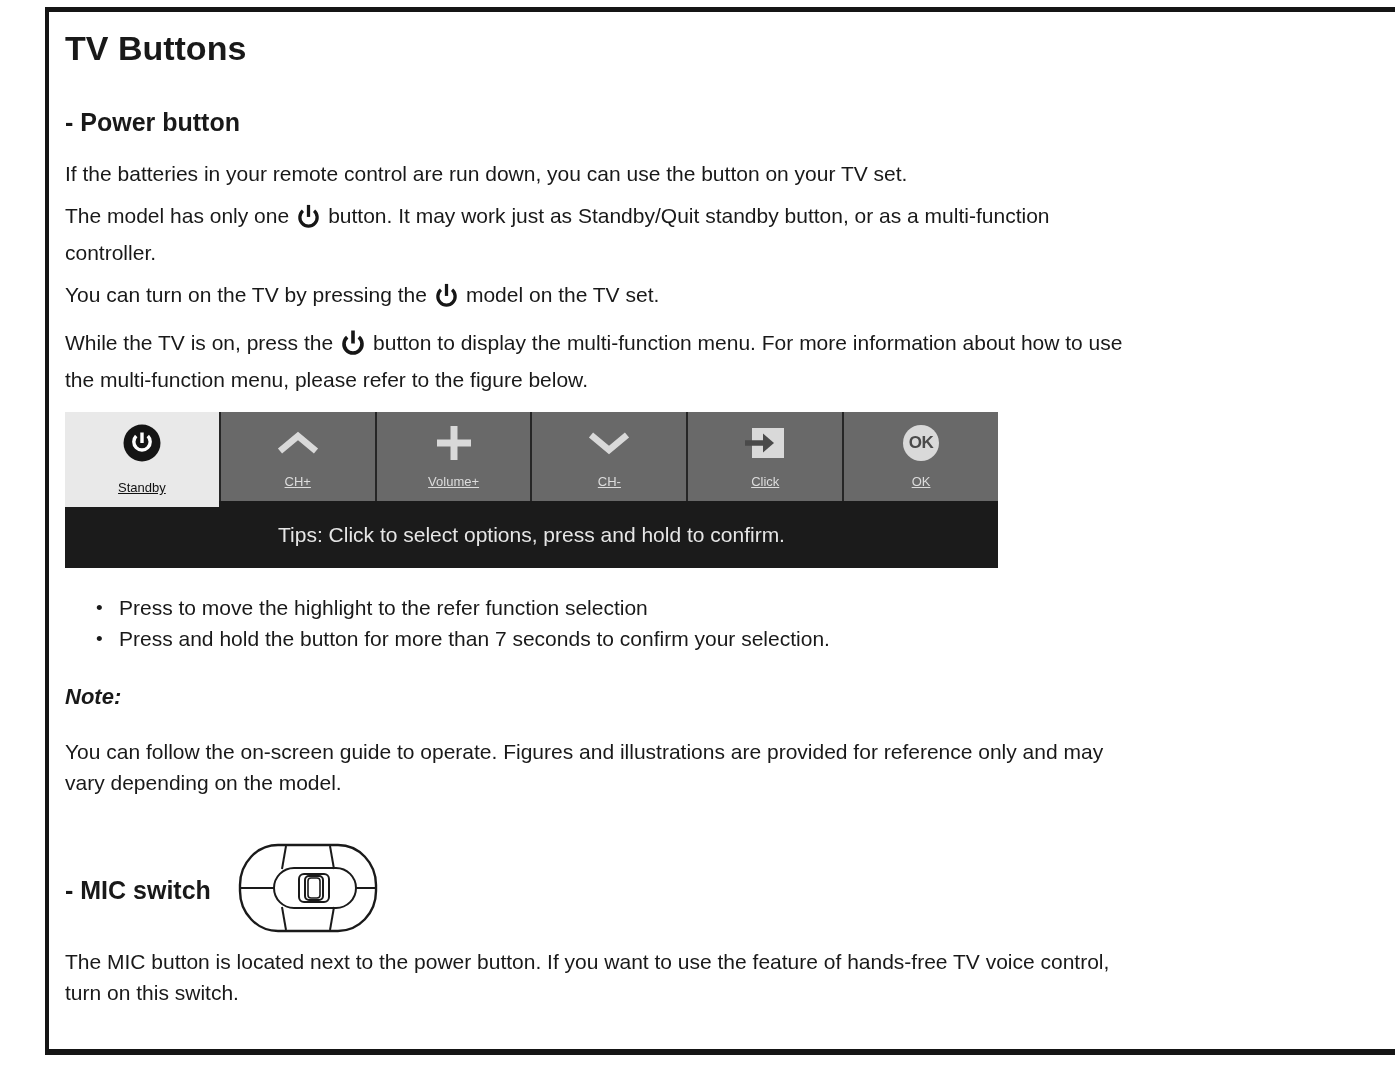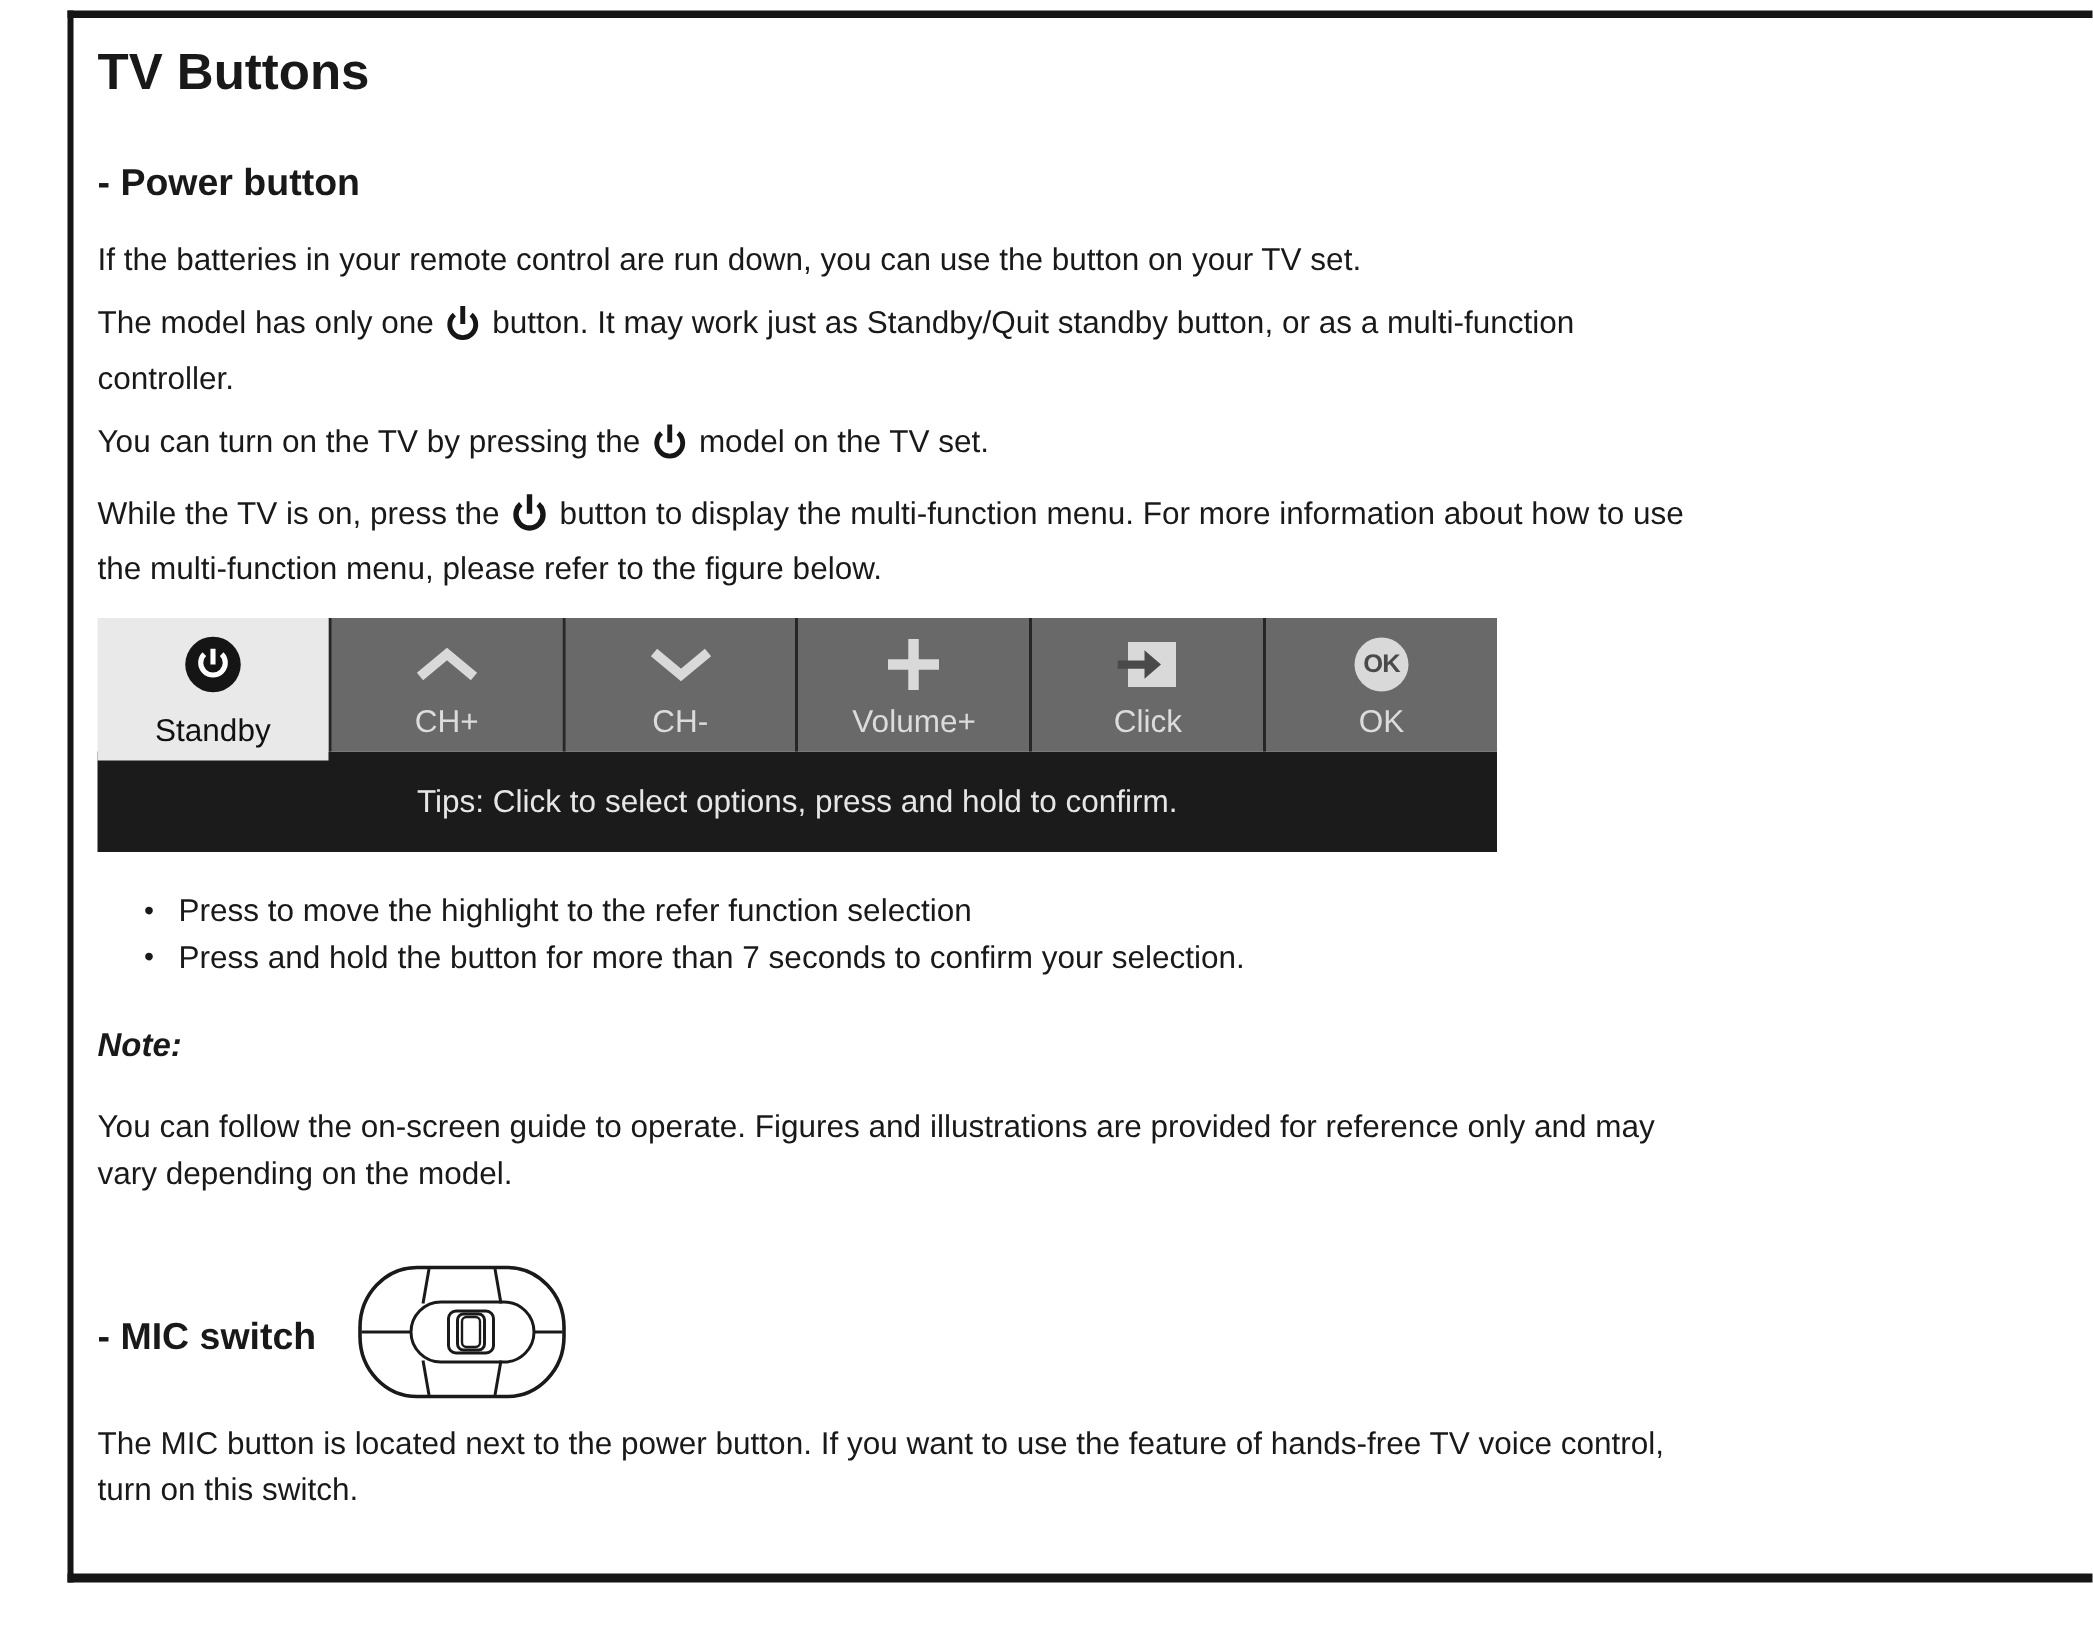--- a/index.html
+++ b/index.html
@@ -29,21 +29,21 @@
   .menu-cell {
     flex:1 0 0; height:89px; background:#696969; color:#dcdcdc;
     display:flex; flex-direction:column; align-items:center; justify-content:space-between;
     padding:10px 16px 7px; box-sizing:border-box;
   }
   .menu-cell + .menu-cell { border-left:2px solid #262626; }
   .menu-cell.selected {
     background:#e9e9e9; color:#111111; height:95px; position:relative; z-index:1;
   }
   .cell-iconbox { height:42px; display:flex; align-items:center; justify-content:center; }
-  .cell-label { font-size:21px; line-height:24px; }
+  .cell-label { font-size:13px; line-height:24px;text-decoration:underline; }
   .ok-badge {
     width:36px; height:36px; border-radius:50%; background:#d9d9d9;
     display:flex; align-items:center; justify-content:center;
     color:#4a4a4a; font-size:17px; font-weight:bold; letter-spacing:-0.5px;
   }
   .tips-bar {
     height:67px; background:#1b1b1b; color:#e6e6e6; font-size:21px;
     display:flex; align-items:center; justify-content:center;text-align:right;
   }
 
@@ -117,35 +117,35 @@
           <div class="cell-iconbox">
             <svg width="46" height="24" viewBox="0 0 46 24">
                 <polyline points="5,20 23,5 41,20" fill="none" stroke="#d9d9d9" stroke-width="6.5"></polyline>
               </svg>
           </div>
           <div class="cell-label">CH+</div>
         </div>
 
         <div class="menu-cell">
           <div class="cell-iconbox">
-            <svg width="46" height="24" viewBox="0 0 46 24">
-                <polyline points="5,4 23,19 41,4" fill="none" stroke="#d9d9d9" stroke-width="6.5"></polyline>
-              </svg>
-          </div>
-          <div class="cell-label">CH-</div>
-        </div>
-
-        <div class="menu-cell">
-          <div class="cell-iconbox">
             <svg width="40" height="40" viewBox="0 0 40 40">
                 <line x1="20" y1="3" x2="20" y2="37" stroke="#d9d9d9" stroke-width="7"></line>
                 <line x1="3" y1="20" x2="37" y2="20" stroke="#d9d9d9" stroke-width="7"></line>
               </svg>
           </div>
           <div class="cell-label">Volume+</div>
+        </div>
+
+        <div class="menu-cell">
+          <div class="cell-iconbox">
+            <svg width="46" height="24" viewBox="0 0 46 24">
+                <polyline points="5,4 23,19 41,4" fill="none" stroke="#d9d9d9" stroke-width="6.5"></polyline>
+              </svg>
+          </div>
+          <div class="cell-label">CH-</div>
         </div>
 
 
         <div class="menu-cell">
           <div class="cell-iconbox">
             <svg width="40" height="32" viewBox="0 0 40 32">
                 <rect x="7" y="1" width="32" height="30" fill="#d9d9d9"></rect>
                 <line x1="0" y1="16" x2="19" y2="16" stroke="#4a4a4a" stroke-width="5.5"></line>
                 <polygon points="18,6.5 29,16 18,25.5" fill="#4a4a4a"></polygon>
               </svg>

